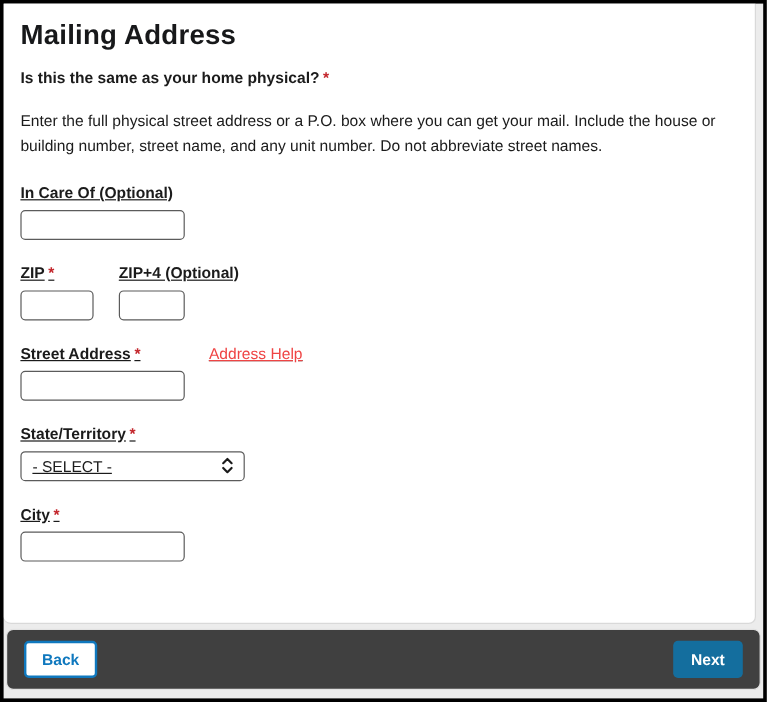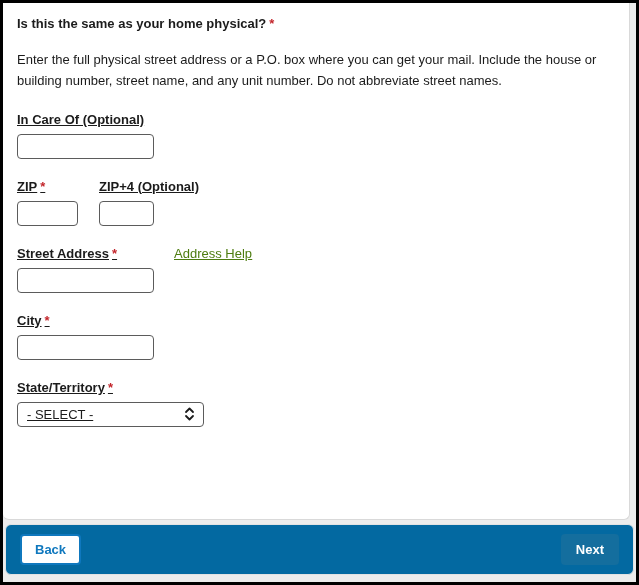--- a/index.html
+++ b/index.html
@@ -79,21 +79,21 @@
     font-size: 13px;
     padding: 0 6px;
     outline: none;
   }
   .text-input.zip { width: 61px; }
   .text-input.zip4 { width: 55px; }
   .zip-row { display: flex; }
   .zip-col + .zip-col { margin-left: 21px; }
   .help-link {
     font-size: 13px;
-    color: #4d7c0f;
+    color: #ef4444;
     text-decoration: underline;
     margin-left: 57px;
     cursor: pointer;
   }
   .select-box {
     margin-top: 7px;
     width: 187px; height: 25px;
     border: 1px solid #5b5b5b;
     border-radius: 4px;
     background: #fff;
@@ -104,21 +104,21 @@
     font-size: 13px;
     cursor: pointer;
   }
   .select-value { color: #1b1b1b; }
   .select-caret { display: flex; flex-direction: column; align-items: center; }
   .select-caret svg { display: block; }
   .footer-card {
     position: absolute;
     left: 2px; top: 521px;
     width: 629px; height: 51px;
-    background: #0369a1;
+    background: #404040;
     border: 1px solid #e2e2e2;
     border-radius: 6px;
     display: flex;
     align-items: center;
     justify-content: space-between;
     padding: 0 14px;
   }
   .btn {
     font-family: "Liberation Sans", sans-serif;
     font-size: 13px;
@@ -137,20 +137,21 @@
     color: #fff;
     border: none;
     padding: 8px 15px;
   }
 </style>
 </head>
 <body>
 
 <div class="content-card">
 
+  <h1 class="page-title">Mailing Address</h1>
 
   <div>
     <div class="q-label">
       <span>Is this the same as your home physical?</span><span class="req">*</span>
     </div>
   </div>
 
   <p class="instructions">
     <span>Enter the full physical street address or a P.O. box where you can get your mail. Include the house or building number, street name, and any unit number. </span><b>Do not abbreviate street names.</b>
   </p>
@@ -172,44 +173,44 @@
       <input class="text-input zip4" type="text" value="" style="">
     </div>
   </div>
 
   <div class="field">
     <div class="field-label-row">
       <div class="field-label">
         <span>Street Address</span><span class="req">*</span>
       </div>
       <a class="help-link">Address Help</a>
-    </div>
-    <input class="text-input" type="text" value="" style="">
-  </div>
-
-  <div class="field">
-    <div class="field-label">
-      <span>City</span><span class="req">*</span>
     </div>
     <input class="text-input" type="text" value="" style="">
   </div>
 
   <div class="field">
     <div class="field-label">
       <span>State/Territory</span><span class="req">*</span>
     </div>
     <div class="select-box">
       <span class="select-value">- SELECT -</span>
       <span class="select-caret">
         <svg width="11" height="16" viewBox="0 0 11 16">
           <polyline points="2,6 5.5,2.5 9,6" fill="none" stroke="#1b1b1b" stroke-width="1.8" stroke-linecap="round" stroke-linejoin="round"></polyline>
           <polyline points="2,10 5.5,13.5 9,10" fill="none" stroke="#1b1b1b" stroke-width="1.8" stroke-linecap="round" stroke-linejoin="round"></polyline>
         </svg>
       </span>
     </div>
   </div>
 
+  <div class="field">
+    <div class="field-label">
+      <span>City</span><span class="req">*</span>
+    </div>
+    <input class="text-input" type="text" value="" style="">
+  </div>
+
 </div>
 
 <div class="footer-card">
   <button class="btn btn-back">Back</button>
   <button class="btn btn-next">Next</button>
 </div>
 
 </body></html>

